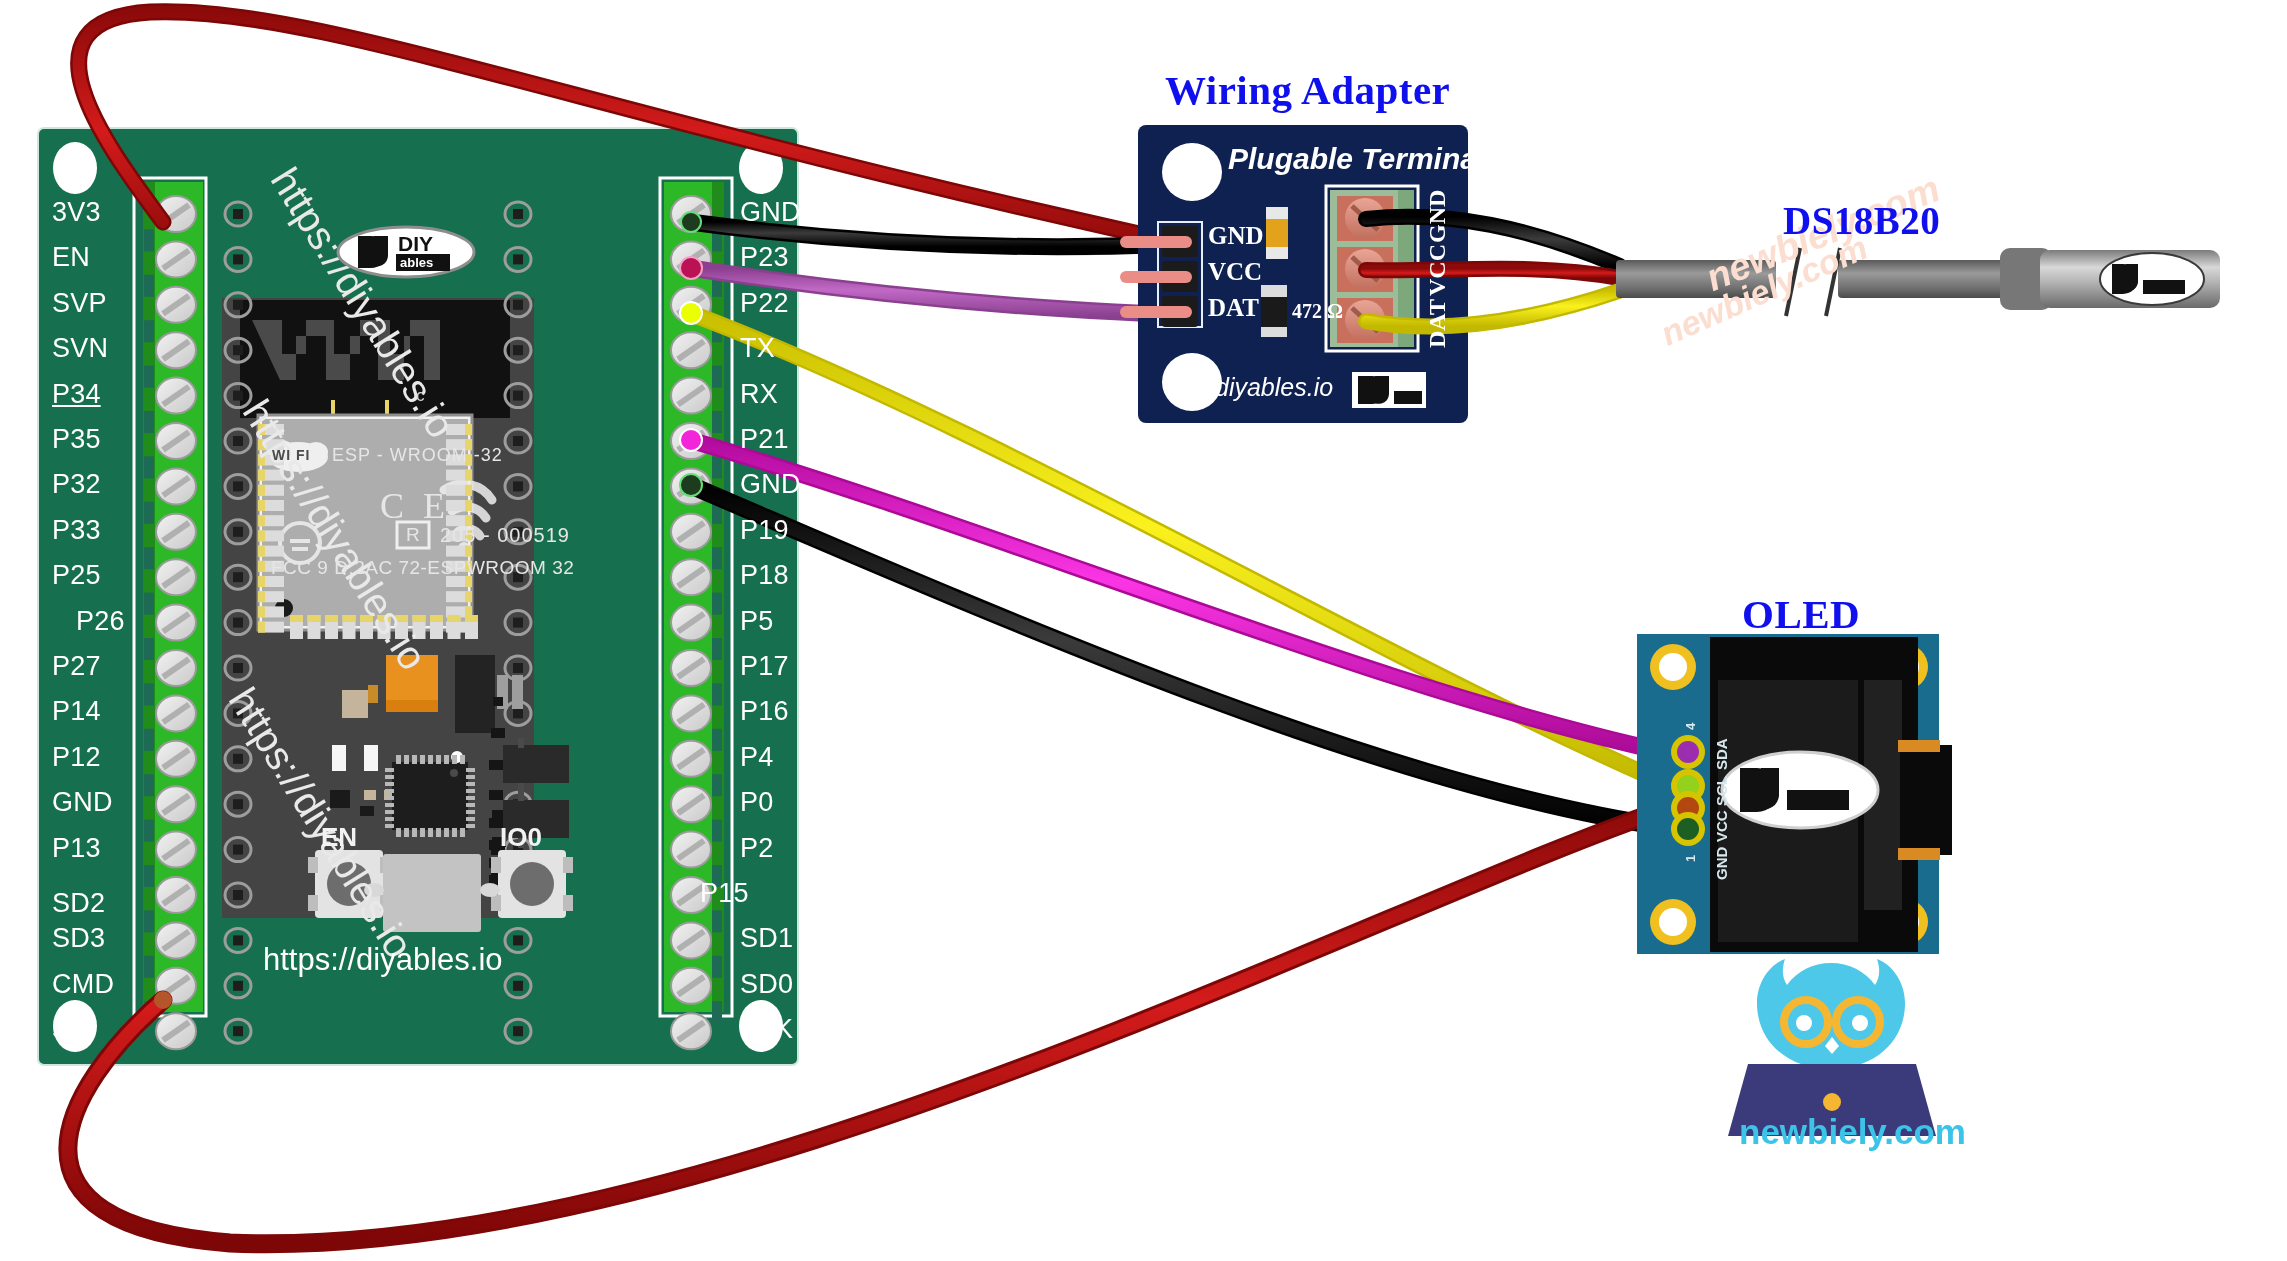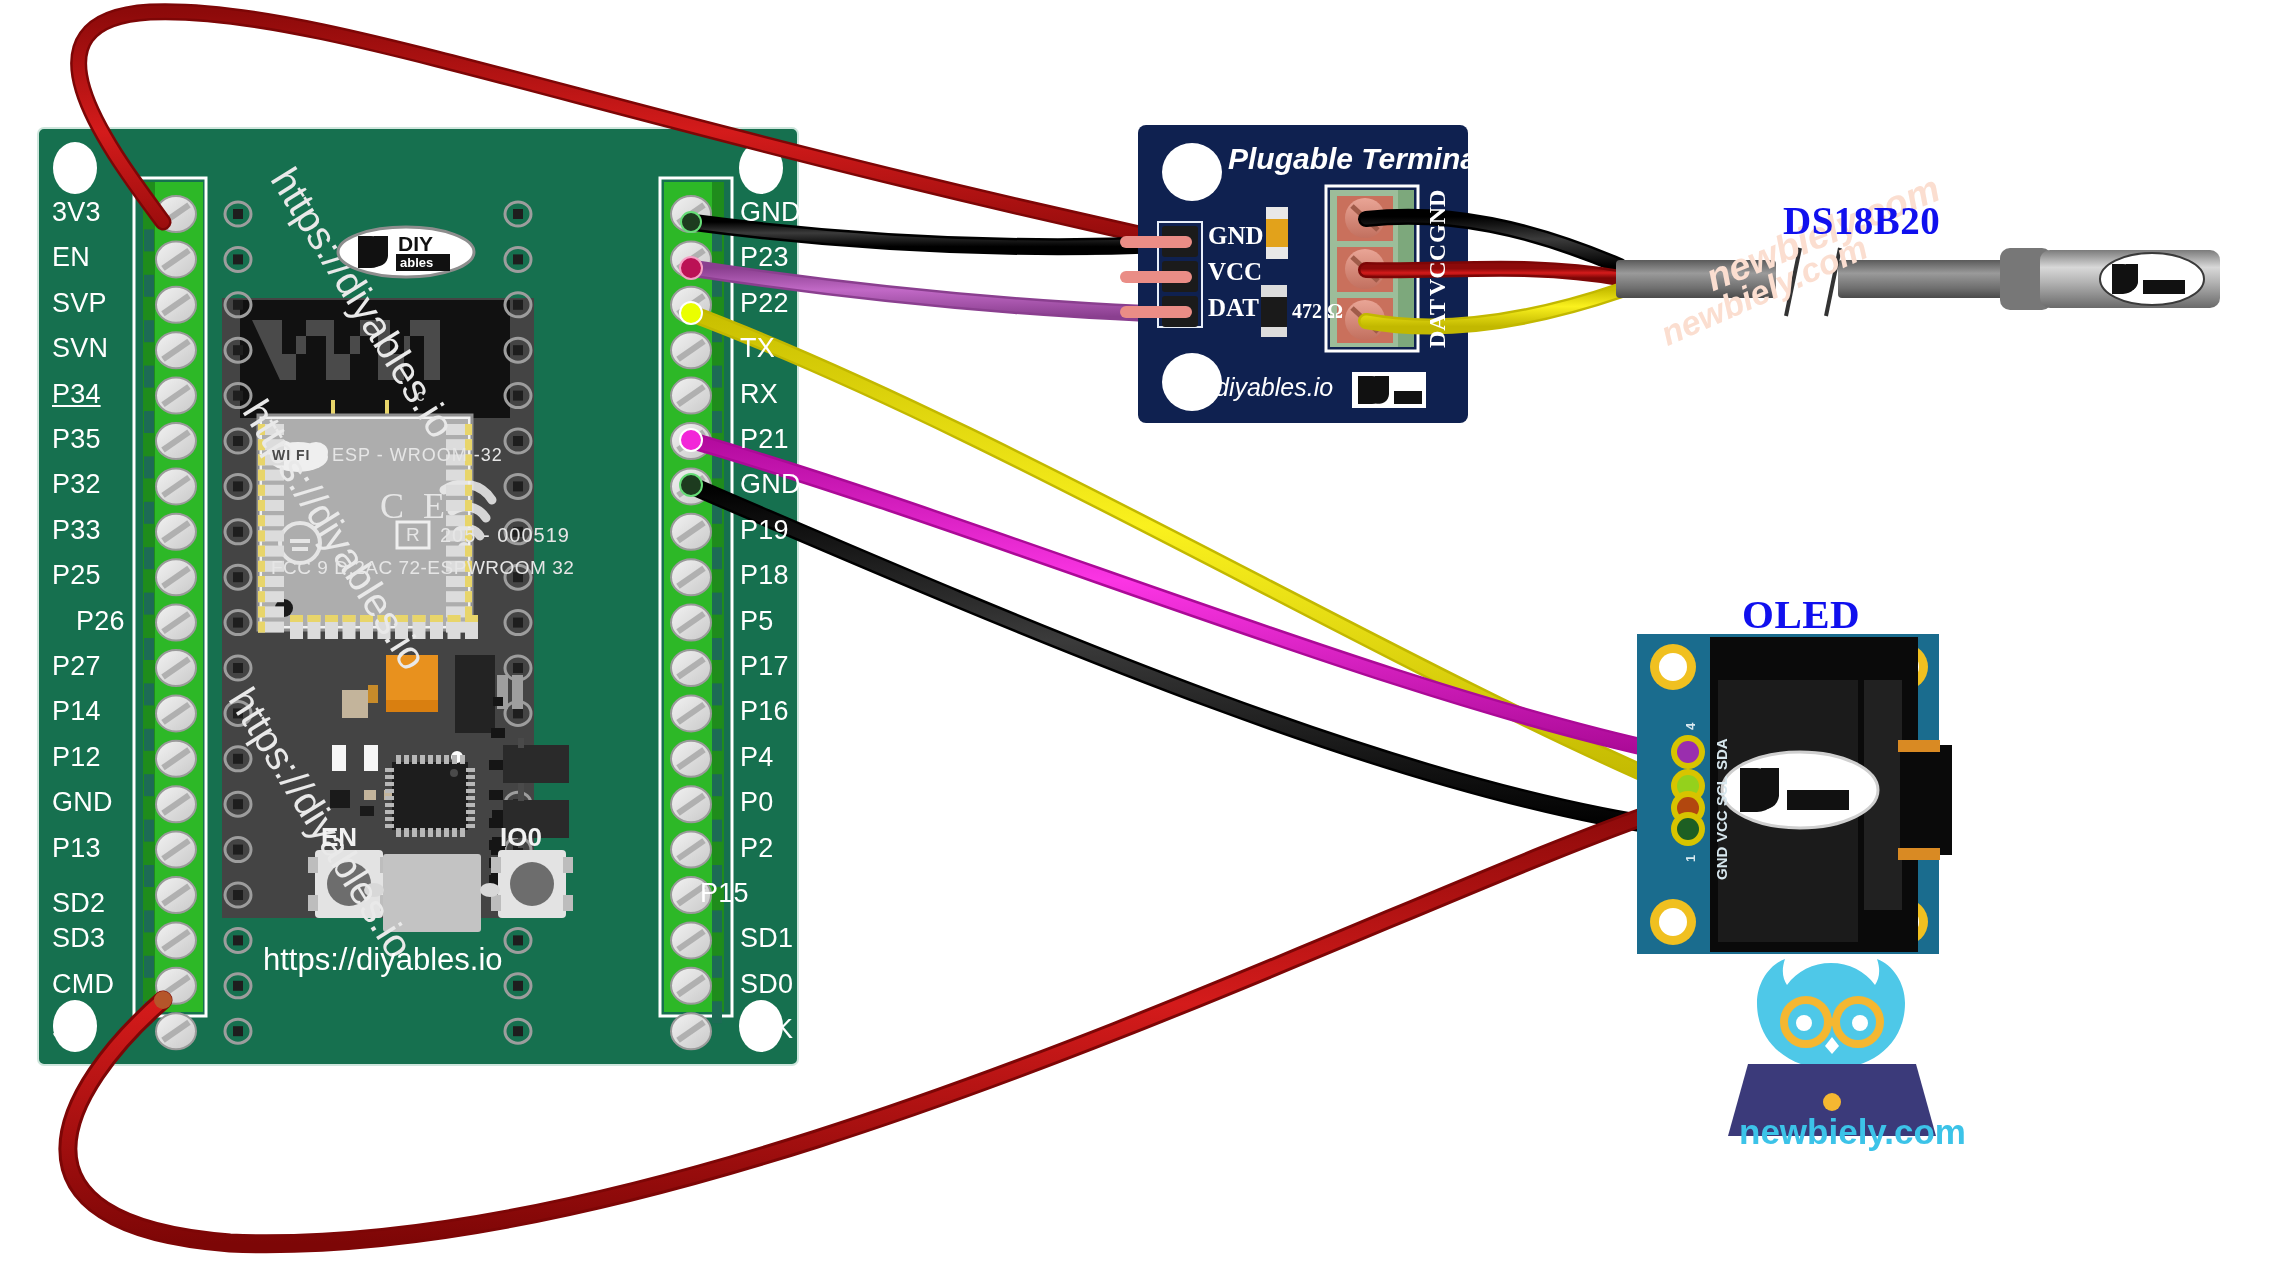--- a/index.html
+++ b/index.html
@@ -738,20 +738,21 @@
   <div class="esp-txt" style="left:380px;top:485px;font-size:36px;letter-spacing:5px;font-family:'Liberation Serif',serif;">C E</div>
   <div class="esp-txt" style="left:406px;top:524px;font-size:19px;">R</div>
   <div class="esp-txt" style="left:440px;top:524px;font-size:20px;letter-spacing:1px;">205 - 000519</div>
   <div class="esp-txt" style="left:271px;top:557px;font-size:19px;letter-spacing:0.5px;">FCC 9 D:2AC 72-ESPWROOM  32</div>
   <div class="esp-txt" style="left:416px;top:386px;font-size:17px;color:#d8d8d8;">c</div>
   <div class="esp-txt" style="left:272px;top:447px;font-size:14px;font-weight:700;color:#4a4a4a;letter-spacing:1px;">WI FI</div>
 
   <div class="esp-txt" style="left:321px;top:822px;font-size:26px;font-weight:700;color:#f2f2f2;">EN</div>
   <div class="esp-txt" style="left:500px;top:822px;font-size:26px;font-weight:700;color:#f2f2f2;">IO0</div>
 
+  <div class="lbl" style="left:1165px;top:66px;font-size:41px;">Wiring Adapter</div>
   <div class="adp-txt" style="left:1228px;top:142px;font-size:30px;font-style:italic;font-weight:600;">Plugable Terminal</div>
   <div class="adp-txt" style="left:1208px;top:222px;font-size:25px;font-weight:700;font-family:'Liberation Serif',serif;">GND</div>
   <div class="adp-txt" style="left:1208px;top:258px;font-size:25px;font-weight:700;font-family:'Liberation Serif',serif;">VCC</div>
   <div class="adp-txt" style="left:1208px;top:294px;font-size:25px;font-weight:700;font-family:'Liberation Serif',serif;">DAT</div>
   <div class="adp-txt" style="left:1292px;top:300px;font-size:20px;font-weight:700;font-family:'Liberation Serif',serif;">472 Ω</div>
   <div class="adp-txt" style="left:1215px;top:373px;font-size:25px;font-style:italic;">diyables.io</div>
 
   <div class="adp-txt" style="left:1424px;top:348px;font-size:24px;font-weight:700;font-family:'Liberation Serif',serif;
               transform:rotate(-90deg);transform-origin:0 0;">DAT</div>
   <div class="adp-txt" style="left:1424px;top:296px;font-size:24px;font-weight:700;font-family:'Liberation Serif',serif;

